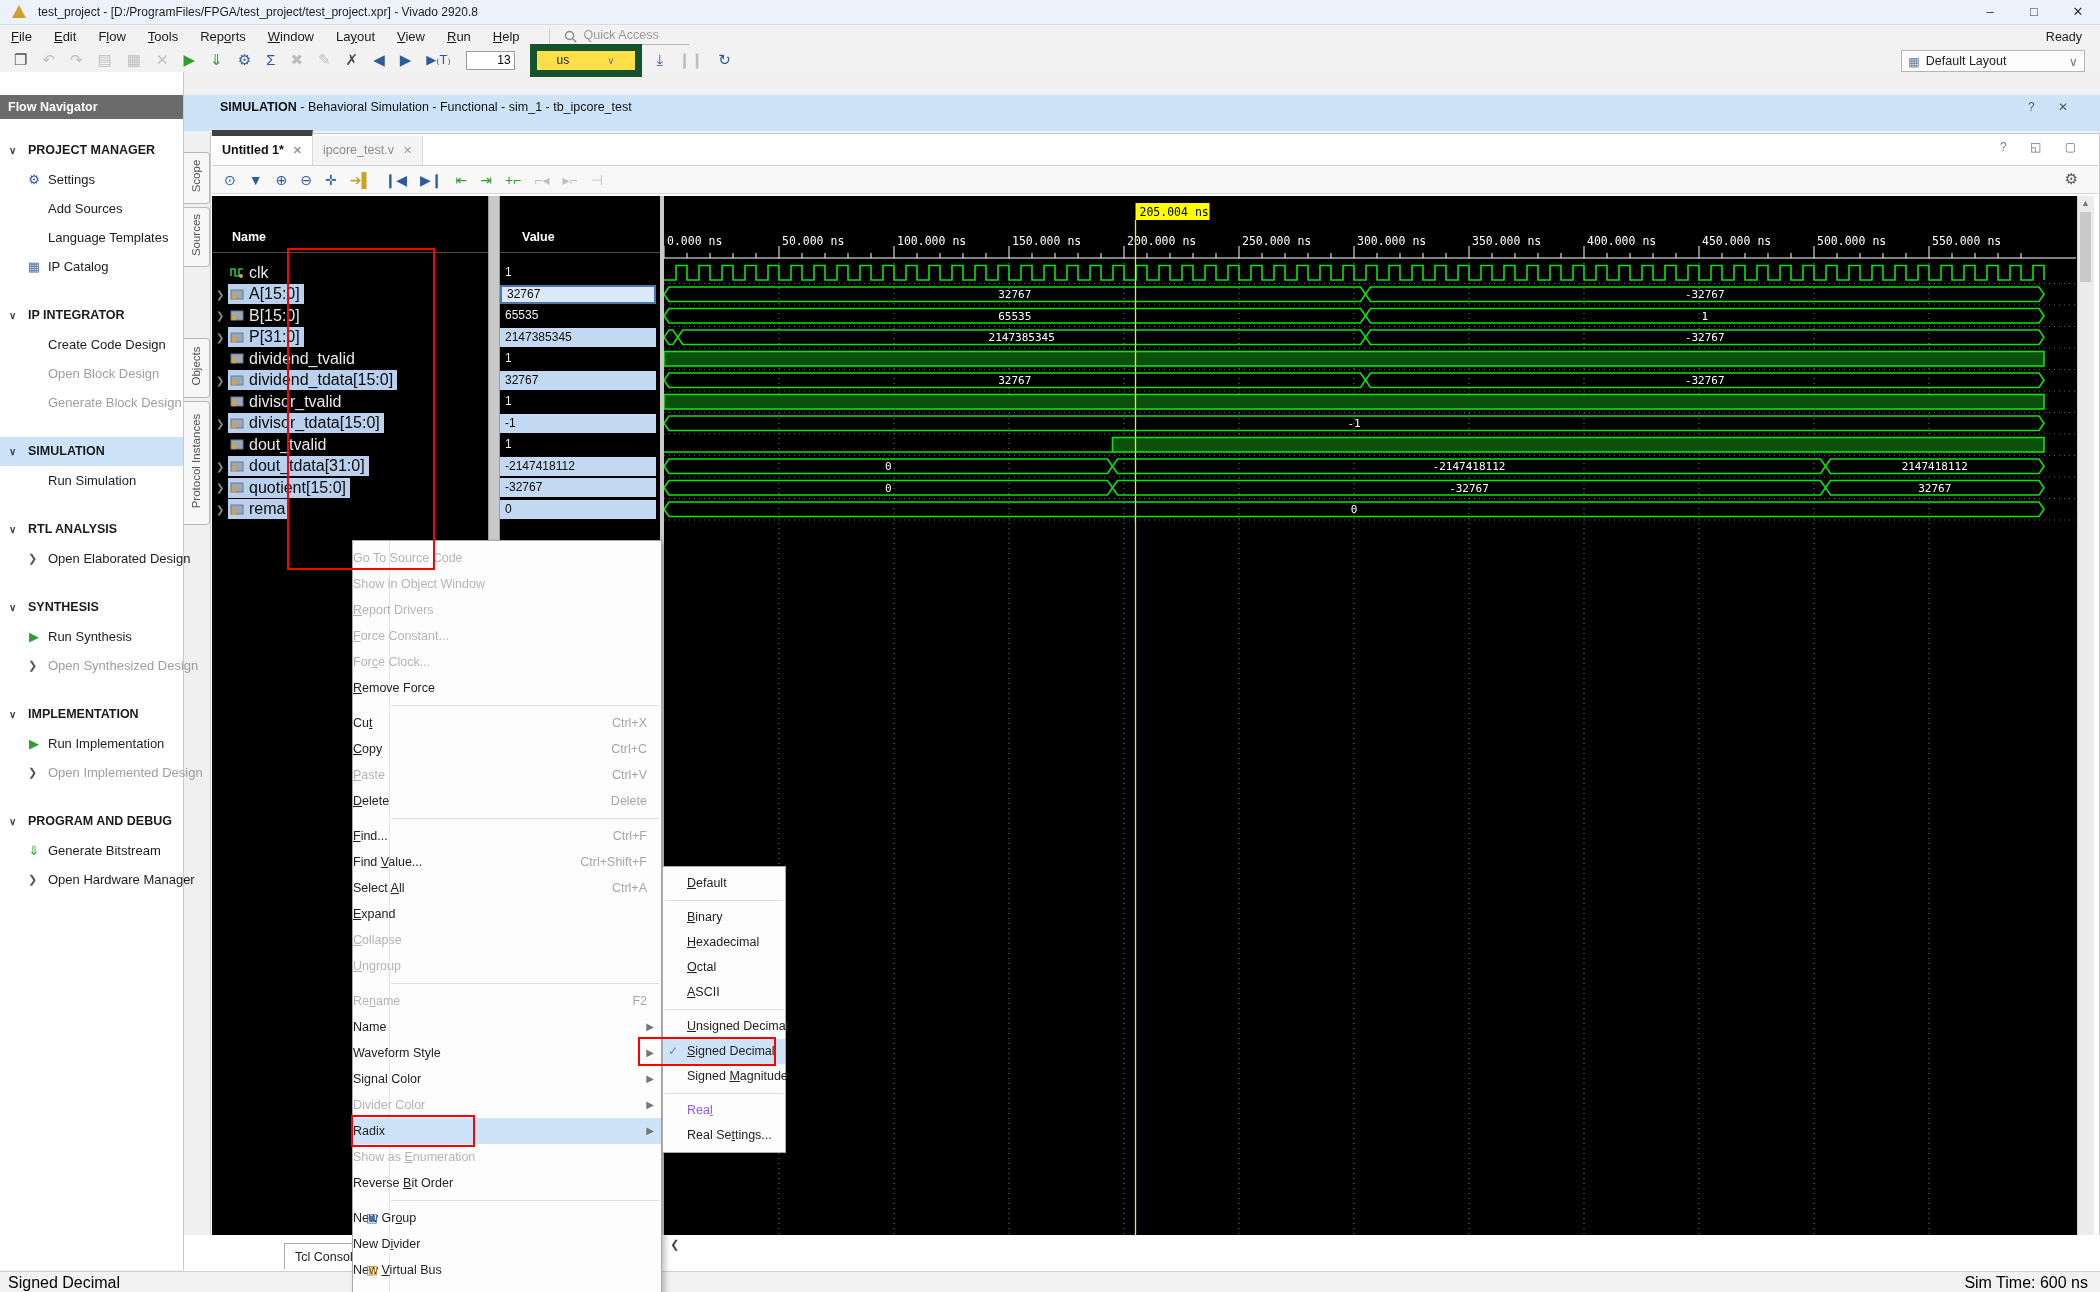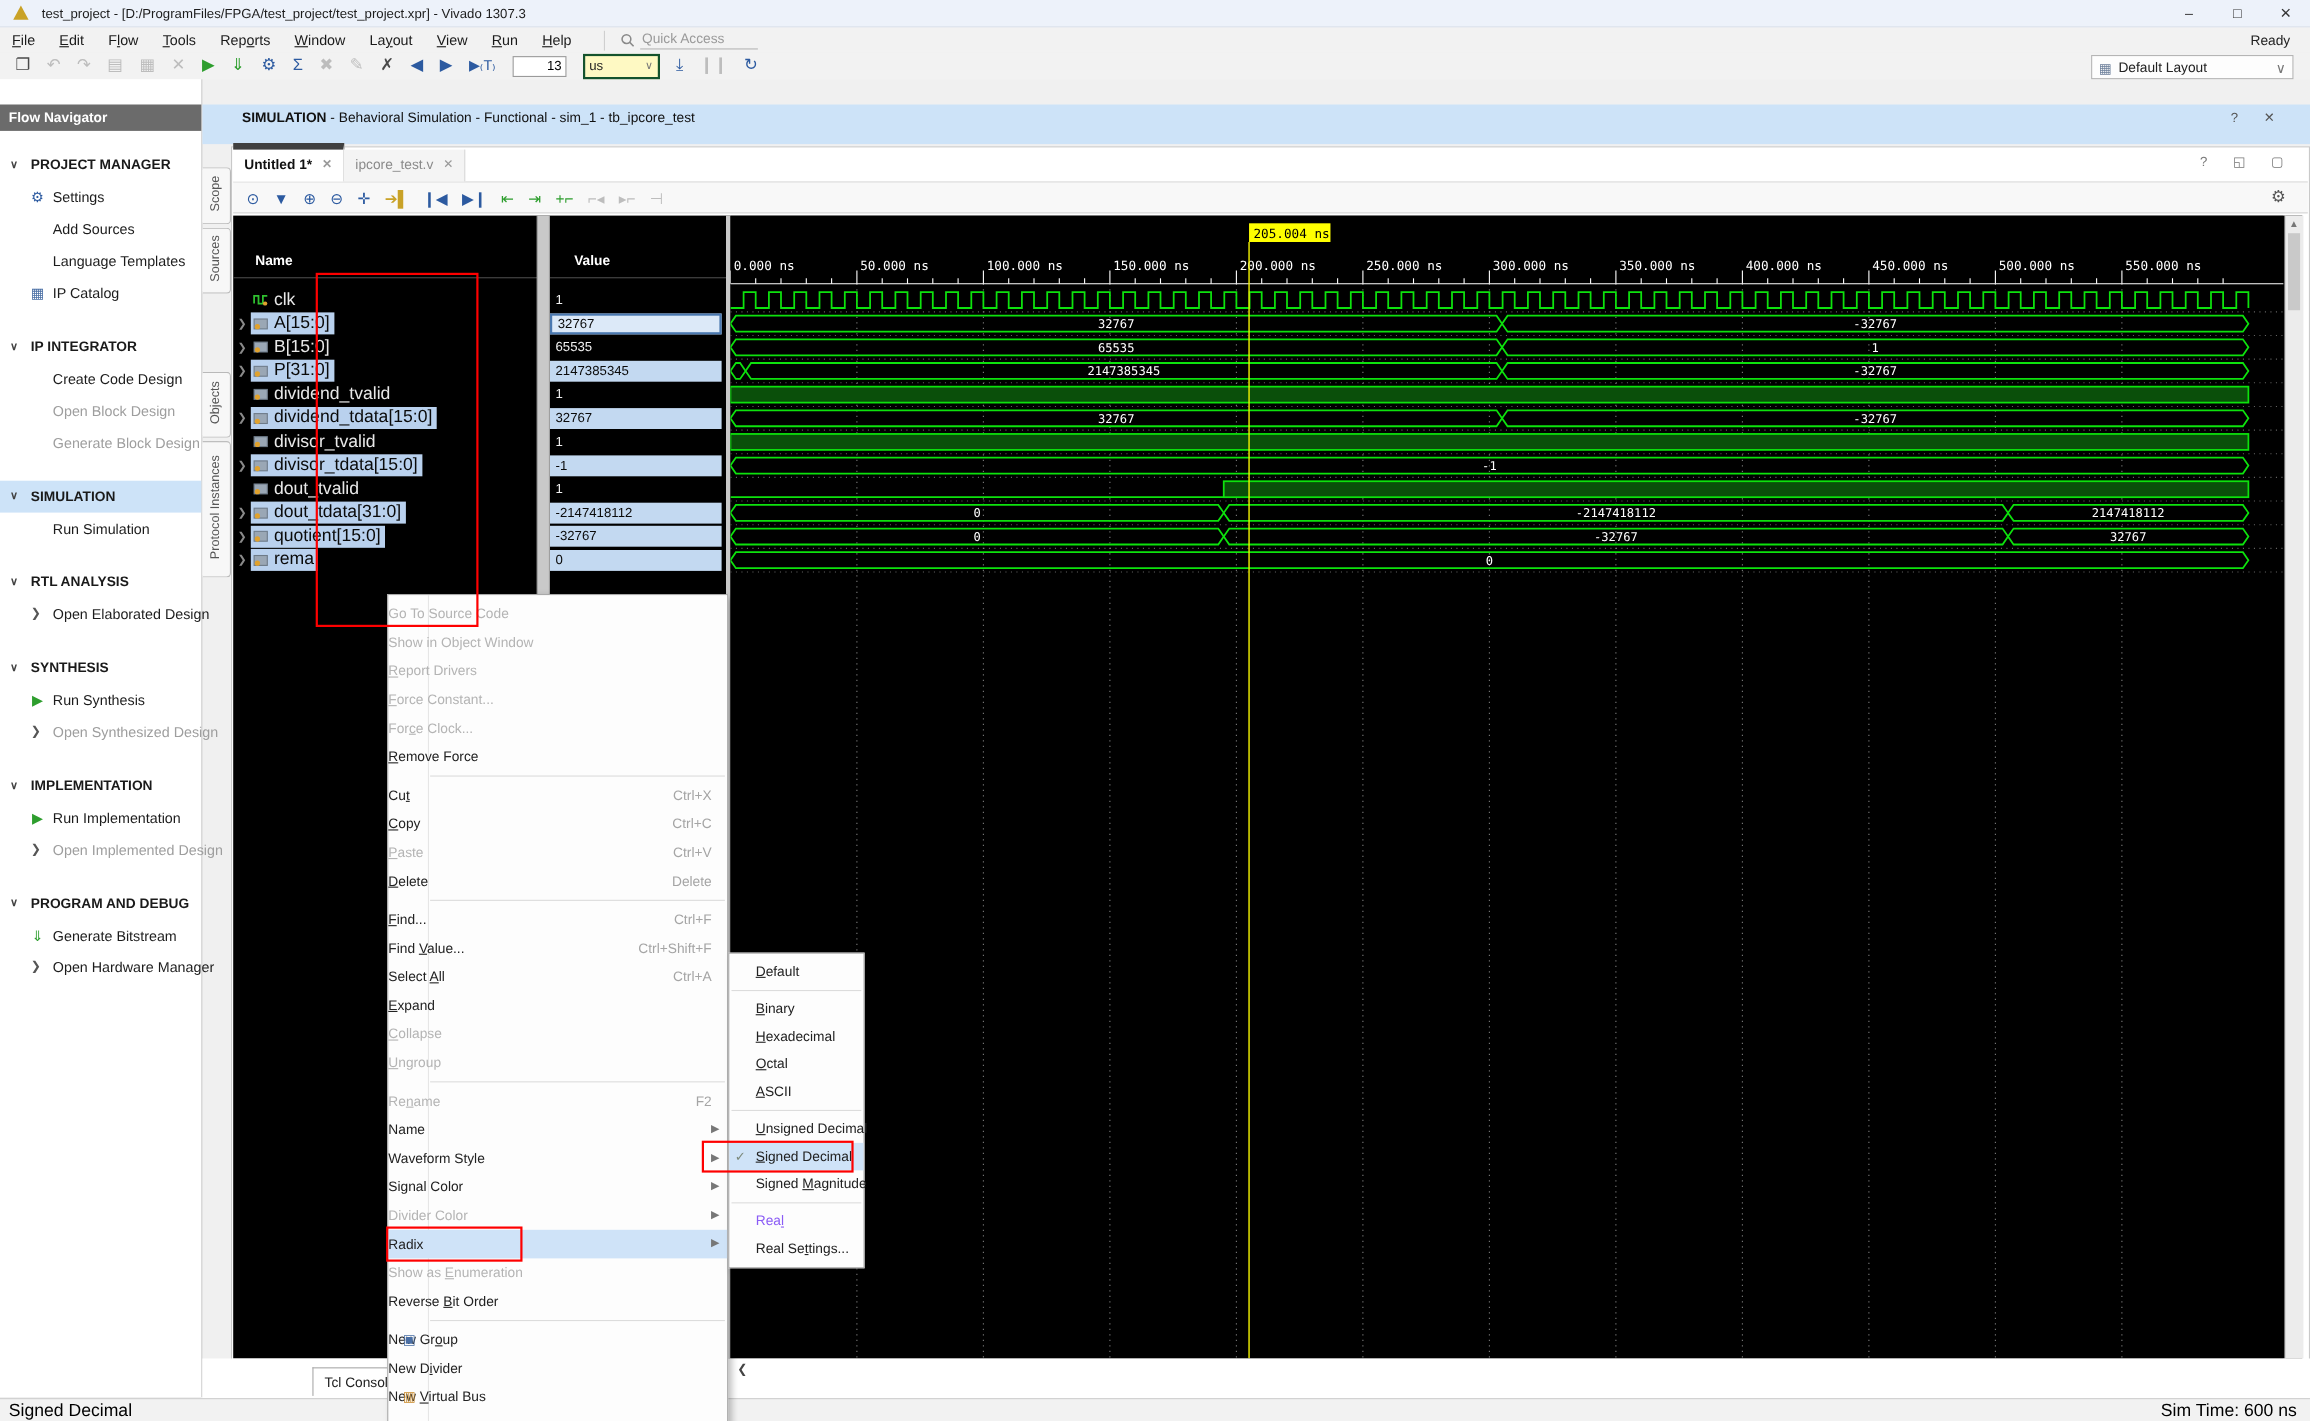--- a/index.html
+++ b/index.html
@@ -14,21 +14,21 @@
   #menubar{left:0;top:25px;width:2100px;height:23px;background:#f2f2f2;display:flex;align-items:center;}
   .menu-item{padding:0 11px;font-size:13px;color:#1a1a1a;}
   #quick-access{display:flex;align-items:center;gap:5px;margin-left:18px;border-left:1px solid #cfcfcf;padding-left:14px;height:18px;}
   #quick-access span{color:#9a9a9a;font-size:12.5px;border-bottom:1px solid #b5b5b5;padding:0 30px 2px 2px;}
   #ready-label{right:18px;top:30px;font-size:12.5px;color:#222;}
   
   #toolbar{left:0;top:48px;width:2100px;height:24px;background:#f2f2f2;display:flex;align-items:center;gap:15px;padding-left:14px;}
   .tb-ic{font-size:15px;line-height:22px;}
   .blue{color:#2c5aa0;} .green{color:#2e9e2e;} .gray{color:#bdbdbd;} .dark{color:#4a4a4a;}
   #time-input{width:44px;height:17px;border:1px solid #9a9a9a;background:#fff;font-size:12px;text-align:right;padding-right:3px;line-height:17px;}
-  #time-unit{width:58px;height:19px;border:2px solid #14532d;background:#fef9c3;font-size:12px;display:flex;align-items:center;justify-content:space-between;padding:0 4px;color:#222;}
+  #time-unit{width:58px;height:19px;border:7px solid #14532d;background:#fde047;font-size:12px;display:flex;align-items:center;justify-content:space-between;padding:0 20px;color:#222;}
   #layout-select{right:15px;top:50px;width:170px;height:20px;border:1px solid #b5b5b5;background:#fdfdfd;display:flex;align-items:center;gap:6px;font-size:12.5px;color:#222;padding:0 6px;}
   
   #flownav{left:0;top:72px;width:183px;height:1198px;background:#ffffff;border-right:1px solid #c9c9c9;}
   #flownav-header{left:0;top:95px;width:183px;height:24px;background:#6b6b6b;color:#fff;font-size:12.5px;font-weight:bold;line-height:24px;padding-left:8px;box-sizing:border-box;}
   #flownav-hicons{right:8px;top:95px;height:24px;color:#e8e8e8;font-size:11px;line-height:24px;letter-spacing:6px;}
   #flownav-items{left:0;top:136px;width:183px;}
   .fn-section{margin-bottom:20px;}
   .fn-header{height:29px;line-height:29px;font-size:12.5px;font-weight:bold;color:#1a1a1a;position:relative;padding-left:28px;}
   .fn-header .arr{position:absolute;left:9px;color:#444;font-size:10px;}
   .fn-header.sel{background:#cde3f8;}
@@ -104,21 +104,21 @@
   
   .redrect{position:absolute;border:2px solid #fe0000;z-index:60;pointer-events:none;}
   u{text-decoration:underline;}
   .lens{display:inline-block;}
 </style>
 </head>
 <body>
 
 <div class="abs" id="titlebar">
   <span class="abs" id="title-logo"></span>
-  <span class="abs" id="title-text">test_project - [D:/ProgramFiles/FPGA/test_project/test_project.xpr] - Vivado 1307.3</span>
+  <span class="abs" id="title-text">test_project - [D:/ProgramFiles/FPGA/test_project/test_project.xpr] - Vivado 2920.8</span>
 </div>
 <div class="abs winbtn" style="right:88px;">–</div>
 <div class="abs winbtn" style="right:44px;">□</div>
 <div class="abs winbtn" style="right:0;">✕</div>
 
 <div class="abs" id="menubar">
 
 <div class="menu-item"><u>F</u>ile</div>
     <div class="menu-item"><u>E</u>dit</div>
     <div class="menu-item">F<u>l</u>ow</div>

